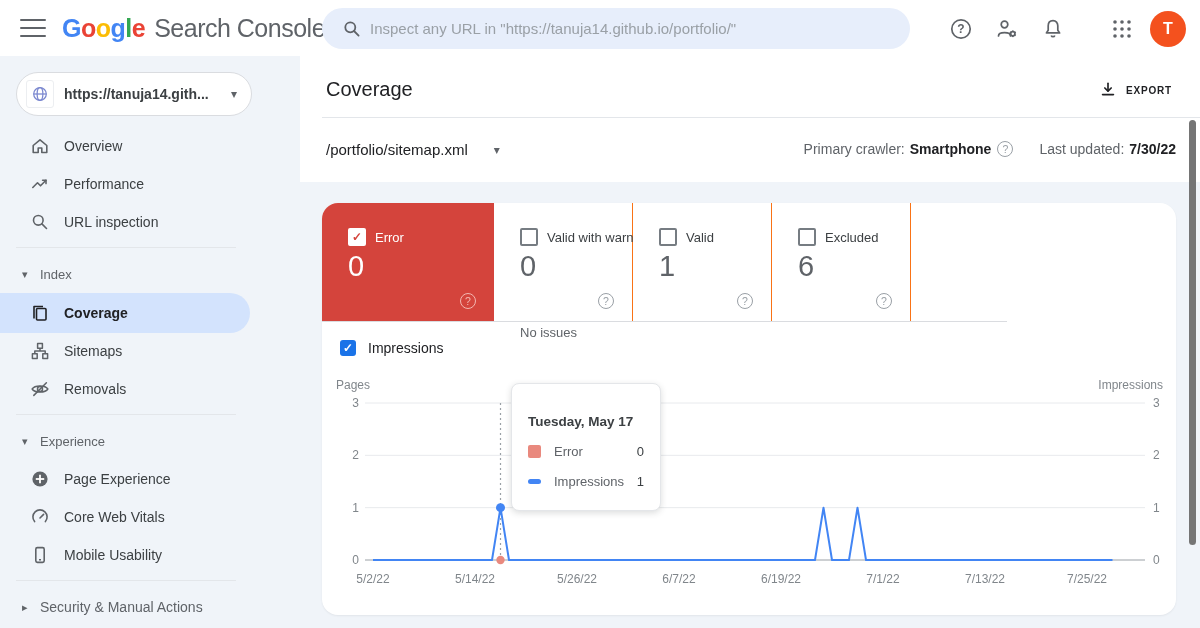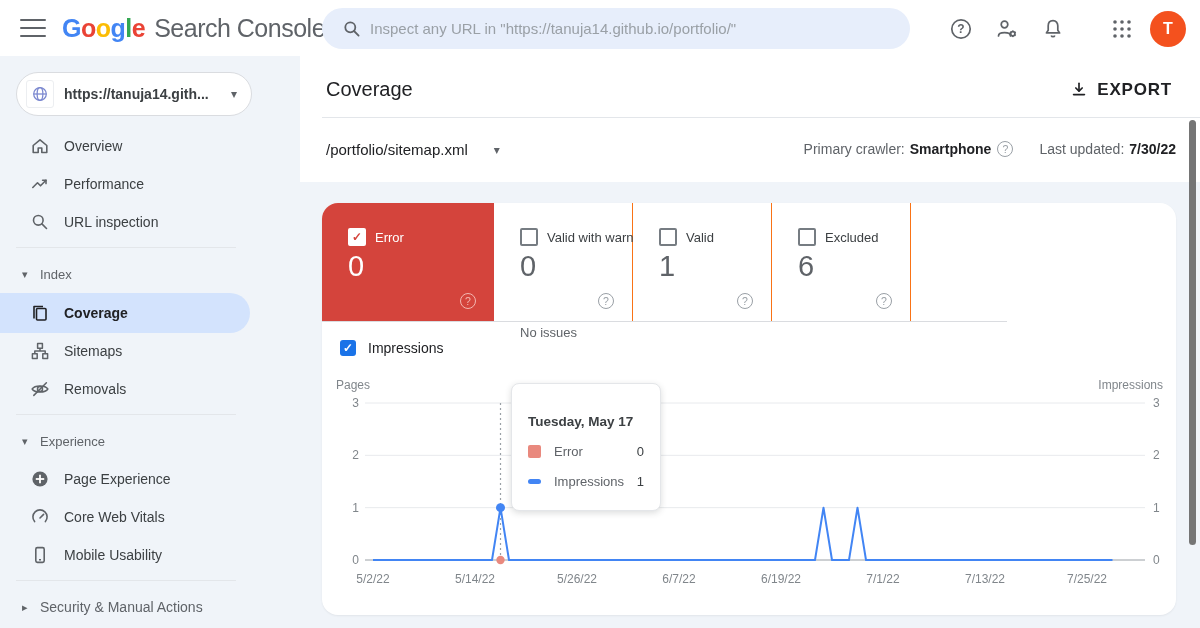--- a/index.html
+++ b/index.html
@@ -36,21 +36,21 @@
   .section-row{position:absolute;left:0;width:260px;height:26px;display:flex;align-items:center;cursor:pointer;}
   .section-row .scaret{margin-left:22px;font-size:11px;color:#5f6368;width:12px;}
   .section-row .slabel{margin-left:6px;font-size:13px;color:#5f6368;}
   .section-row.big{height:38px;}
   .section-row.big .slabel{font-size:14px;}
   .sdivider{position:absolute;left:16px;width:220px;height:1px;background:#e3e6ea;}
   
   .main-top{position:absolute;left:300px;top:56px;width:900px;height:126px;background:#ffffff;}
   .page-title{position:absolute;left:26px;top:22px;font-size:20px;color:#202124;}
   .export-btn{position:absolute;right:28px;top:24px;display:flex;align-items:center;cursor:pointer;}
-  .export-btn .elabel{font-size:17px;font-weight:bold;letter-spacing:0.8px;color:#202124;margin-left:8px;}
+  .export-btn .elabel{font-size:10px;font-weight:bold;letter-spacing:0.8px;color:#202124;margin-left:8px;}
   .mt-divider{position:absolute;left:22px;top:61px;width:878px;height:1px;background:#e3e6ea;}
   .sitemap-sel{position:absolute;left:26px;top:85px;display:flex;align-items:center;cursor:pointer;}
   .sitemap-sel .smlabel{font-size:15px;color:#202124;}
   .sitemap-sel .caret{margin-left:26px;}
   .crawler-info{position:absolute;right:24px;top:85px;display:flex;align-items:flex-end;font-size:14px;color:#5f6368;}
   .crawler-info b{color:#202124;font-weight:bold;margin-left:5px;}
   .help-circle{width:16px;height:16px;border:1.5px solid #9aa0a6;border-radius:50%;color:#9aa0a6;display:flex;align-items:center;justify-content:center;font-size:10.5px;line-height:1;box-sizing:border-box;}
   .crawler-info .help-circle{margin-left:6px;}
   .crawler-gap{width:26px;}
   

